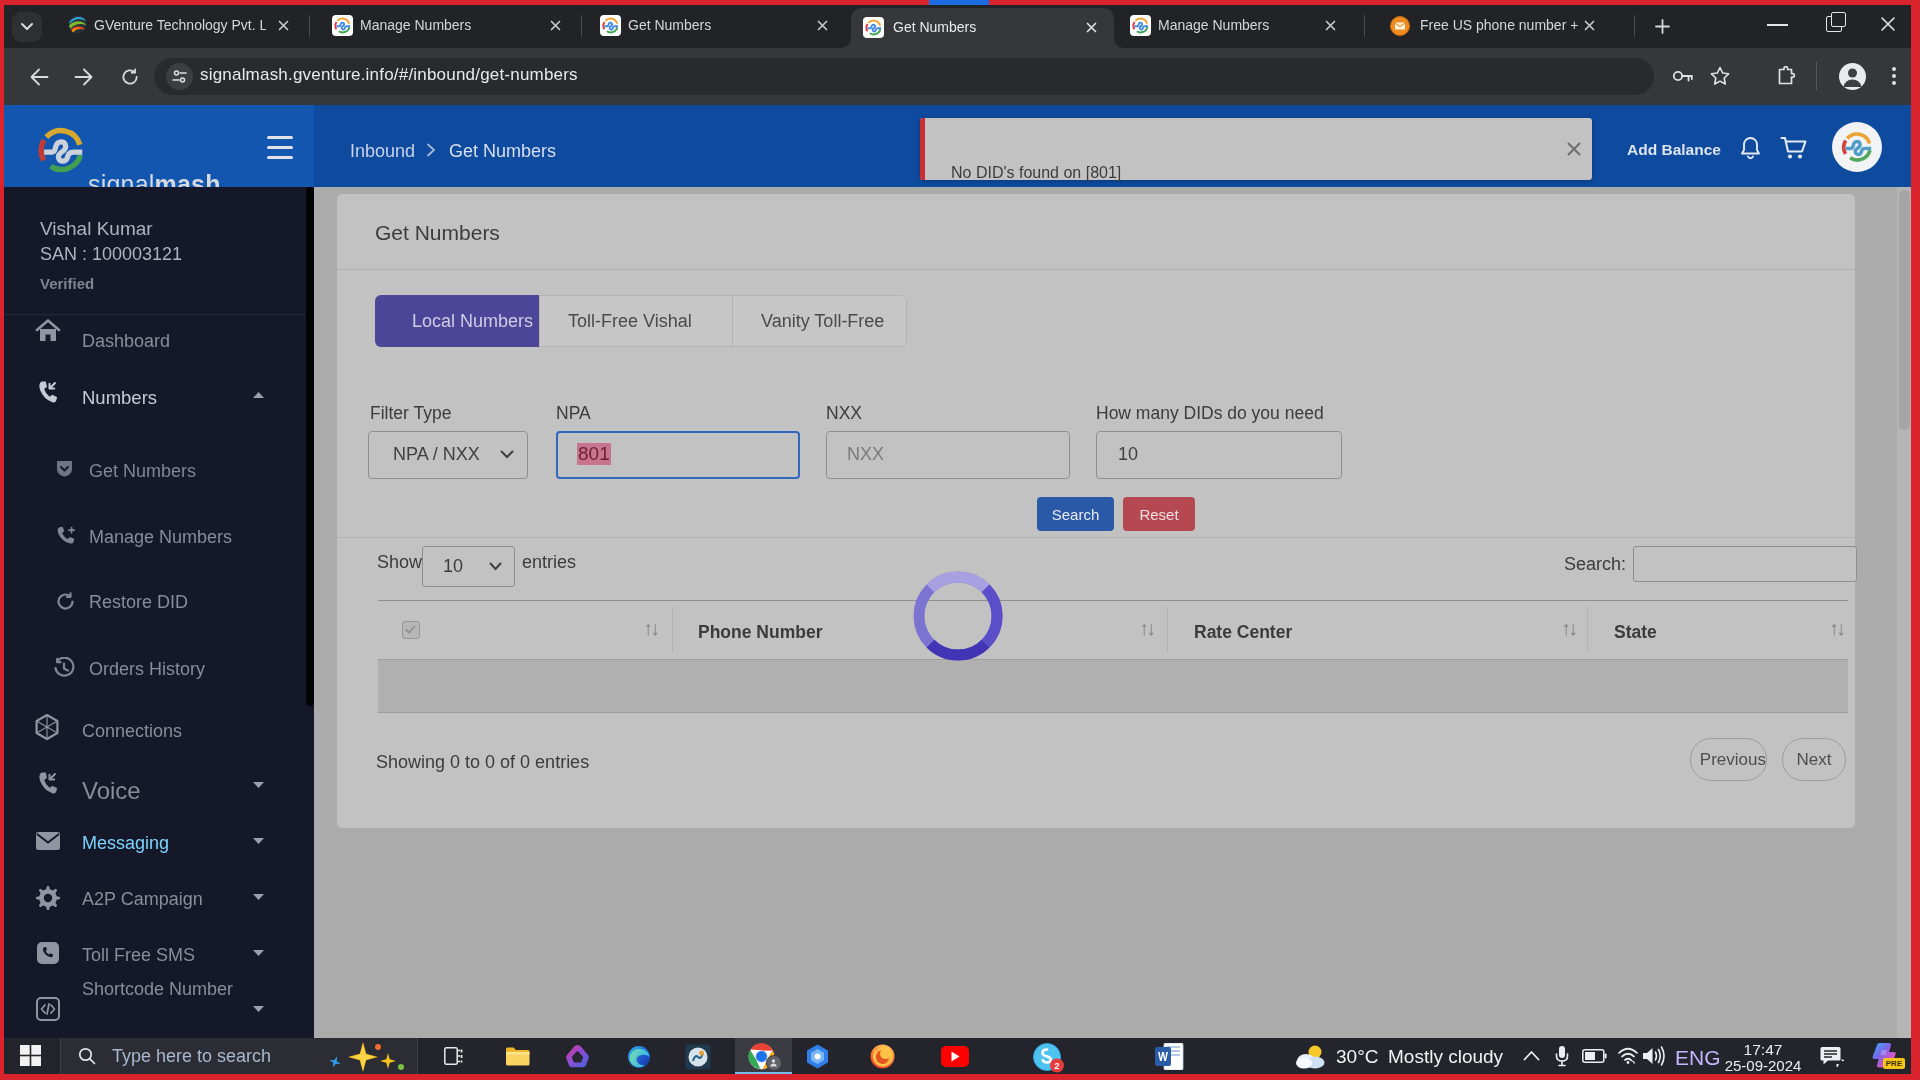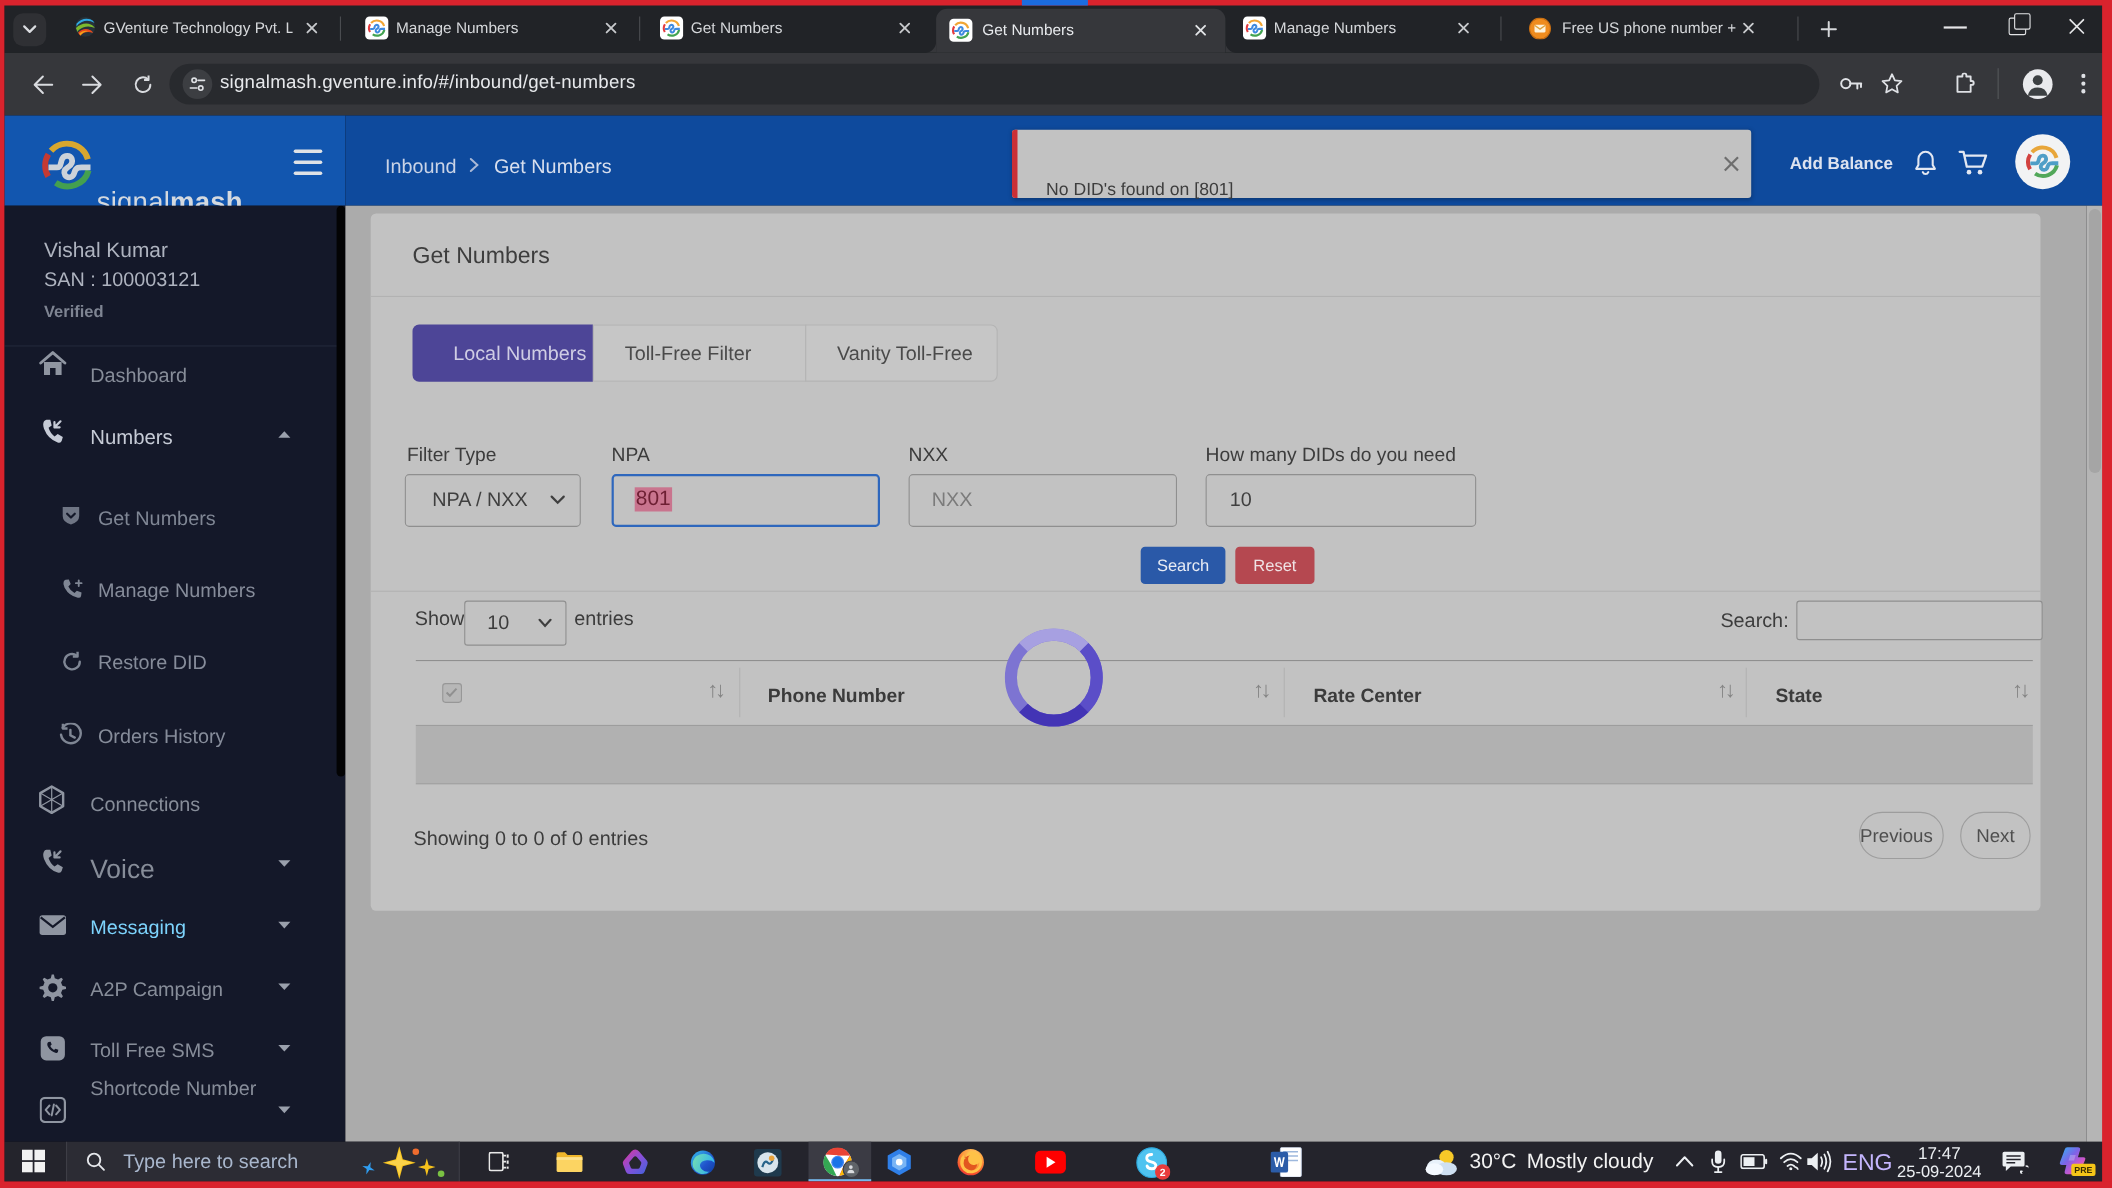--- a/index.html
+++ b/index.html
@@ -341,21 +341,21 @@
 
 <div class="abs" style="left:314px;top:187px;width:1583px;height:851px;background:#ababab;overflow:hidden;">
 
   <div class="abs" style="left:23px;top:7px;width:1518px;height:634px;background:#c2c2c2;border-radius:5px;">
     <div class="abs" style="left:38px;top:27px;font-size:21px;color:#3d3d3d;">Get Numbers</div>
     <div class="abs" style="left:0px;top:75px;width:1518px;height:1px;background:#b2b2b2;"></div>
 
     <div class="abs" style="left:38px;top:101px;width:164px;height:52px;background:#4d4597;border-radius:6px 0 0 6px;"></div>
     <div class="abs" style="left:75px;top:117px;font-size:18px;color:#cfcde4;">Local Numbers</div>
     <div class="abs" style="left:202px;top:101px;width:194px;height:52px;background:#c6c6c6;border:1px solid #b4b4b4;box-sizing:border-box;"></div>
-    <div class="abs" style="left:231px;top:117px;font-size:18px;color:#4a4a4a;">Toll-Free Filter</div>
+    <div class="abs" style="left:231px;top:117px;font-size:18px;color:#4a4a4a;">Toll-Free Vishal</div>
     <div class="abs" style="left:395px;top:101px;width:175px;height:52px;background:#c6c6c6;border:1px solid #b4b4b4;box-sizing:border-box;border-radius:0 6px 6px 0;"></div>
     <div class="abs" style="left:424px;top:117px;font-size:18px;color:#4a4a4a;">Vanity Toll-Free</div>
 
     <div class="abs" style="left:33px;top:209px;font-size:17.5px;color:#3c3c3c;">Filter Type</div>
     <div class="abs" style="left:219px;top:209px;font-size:17.5px;color:#3c3c3c;">NPA</div>
     <div class="abs" style="left:489px;top:209px;font-size:17.5px;color:#3c3c3c;">NXX</div>
     <div class="abs" style="left:759px;top:209px;font-size:17.5px;color:#3c3c3c;">How many DIDs do you need</div>
 
     <div class="abs" style="left:31px;top:237px;width:160px;height:48px;background:#c2c2c2;border:1px solid #8f8f8f;box-sizing:border-box;border-radius:4px;"></div>
     <div class="abs" style="left:56px;top:250px;font-size:18px;color:#3f3f3f;">NPA / NXX</div>
@@ -410,21 +410,21 @@
     <div class="abs" style="left:802px;top:423px;font-size:20px;color:#858585;letter-spacing:-3px;">↑↓</div>
     <div class="abs" style="left:1224px;top:423px;font-size:20px;color:#858585;letter-spacing:-3px;">↑↓</div>
     <div class="abs" style="left:1492px;top:423px;font-size:20px;color:#858585;letter-spacing:-3px;">↑↓</div>
 
     <div class="abs" style="left:361px;top:428px;font-size:17.5px;font-weight:700;color:#3b3b3b;">Phone Number</div>
     <div class="abs" style="left:857px;top:428px;font-size:17.5px;font-weight:700;color:#3b3b3b;">Rate Center</div>
     <div class="abs" style="left:1277px;top:428px;font-size:17.5px;font-weight:700;color:#3b3b3b;">State</div>
 
 
     <div class="abs" style="left:39px;top:558px;font-size:18px;color:#3c3c3c;">Showing 0 to 0 of 0 entries</div>
-    <div class="abs flex" style="left:1353px;top:544px;width:77px;height:43px;border:1px solid #9d9d9d;box-sizing:border-box;border-radius:21px;justify-content:flex-start;">
+    <div class="abs flex" style="left:1353px;top:544px;width:77px;height:43px;border:1px solid #9d9d9d;box-sizing:border-box;border-radius:21px;justify-content:flex-end;">
           <span style="font-size:17px;color:#4e4e4e;">Previous</span>
         </div>
     <div class="abs flex" style="left:1445px;top:544px;width:64px;height:43px;border:1px solid #9d9d9d;box-sizing:border-box;border-radius:21px;justify-content:center;">
           <span style="font-size:17px;color:#4e4e4e;">Next</span>
         </div>
   </div>
 
   <svg class="abs" style="left:599px;top:384px;" width="90" height="90" viewBox="0 0 90 90">
     <circle cx="45" cy="45" r="39" stroke="#7d74d2" stroke-width="11" fill="none"></circle>
     <path d="M 17.4 17.4 A 39 39 0 0 1 72.6 17.4" stroke="#a7a0e1" stroke-width="11" fill="none"></path>

